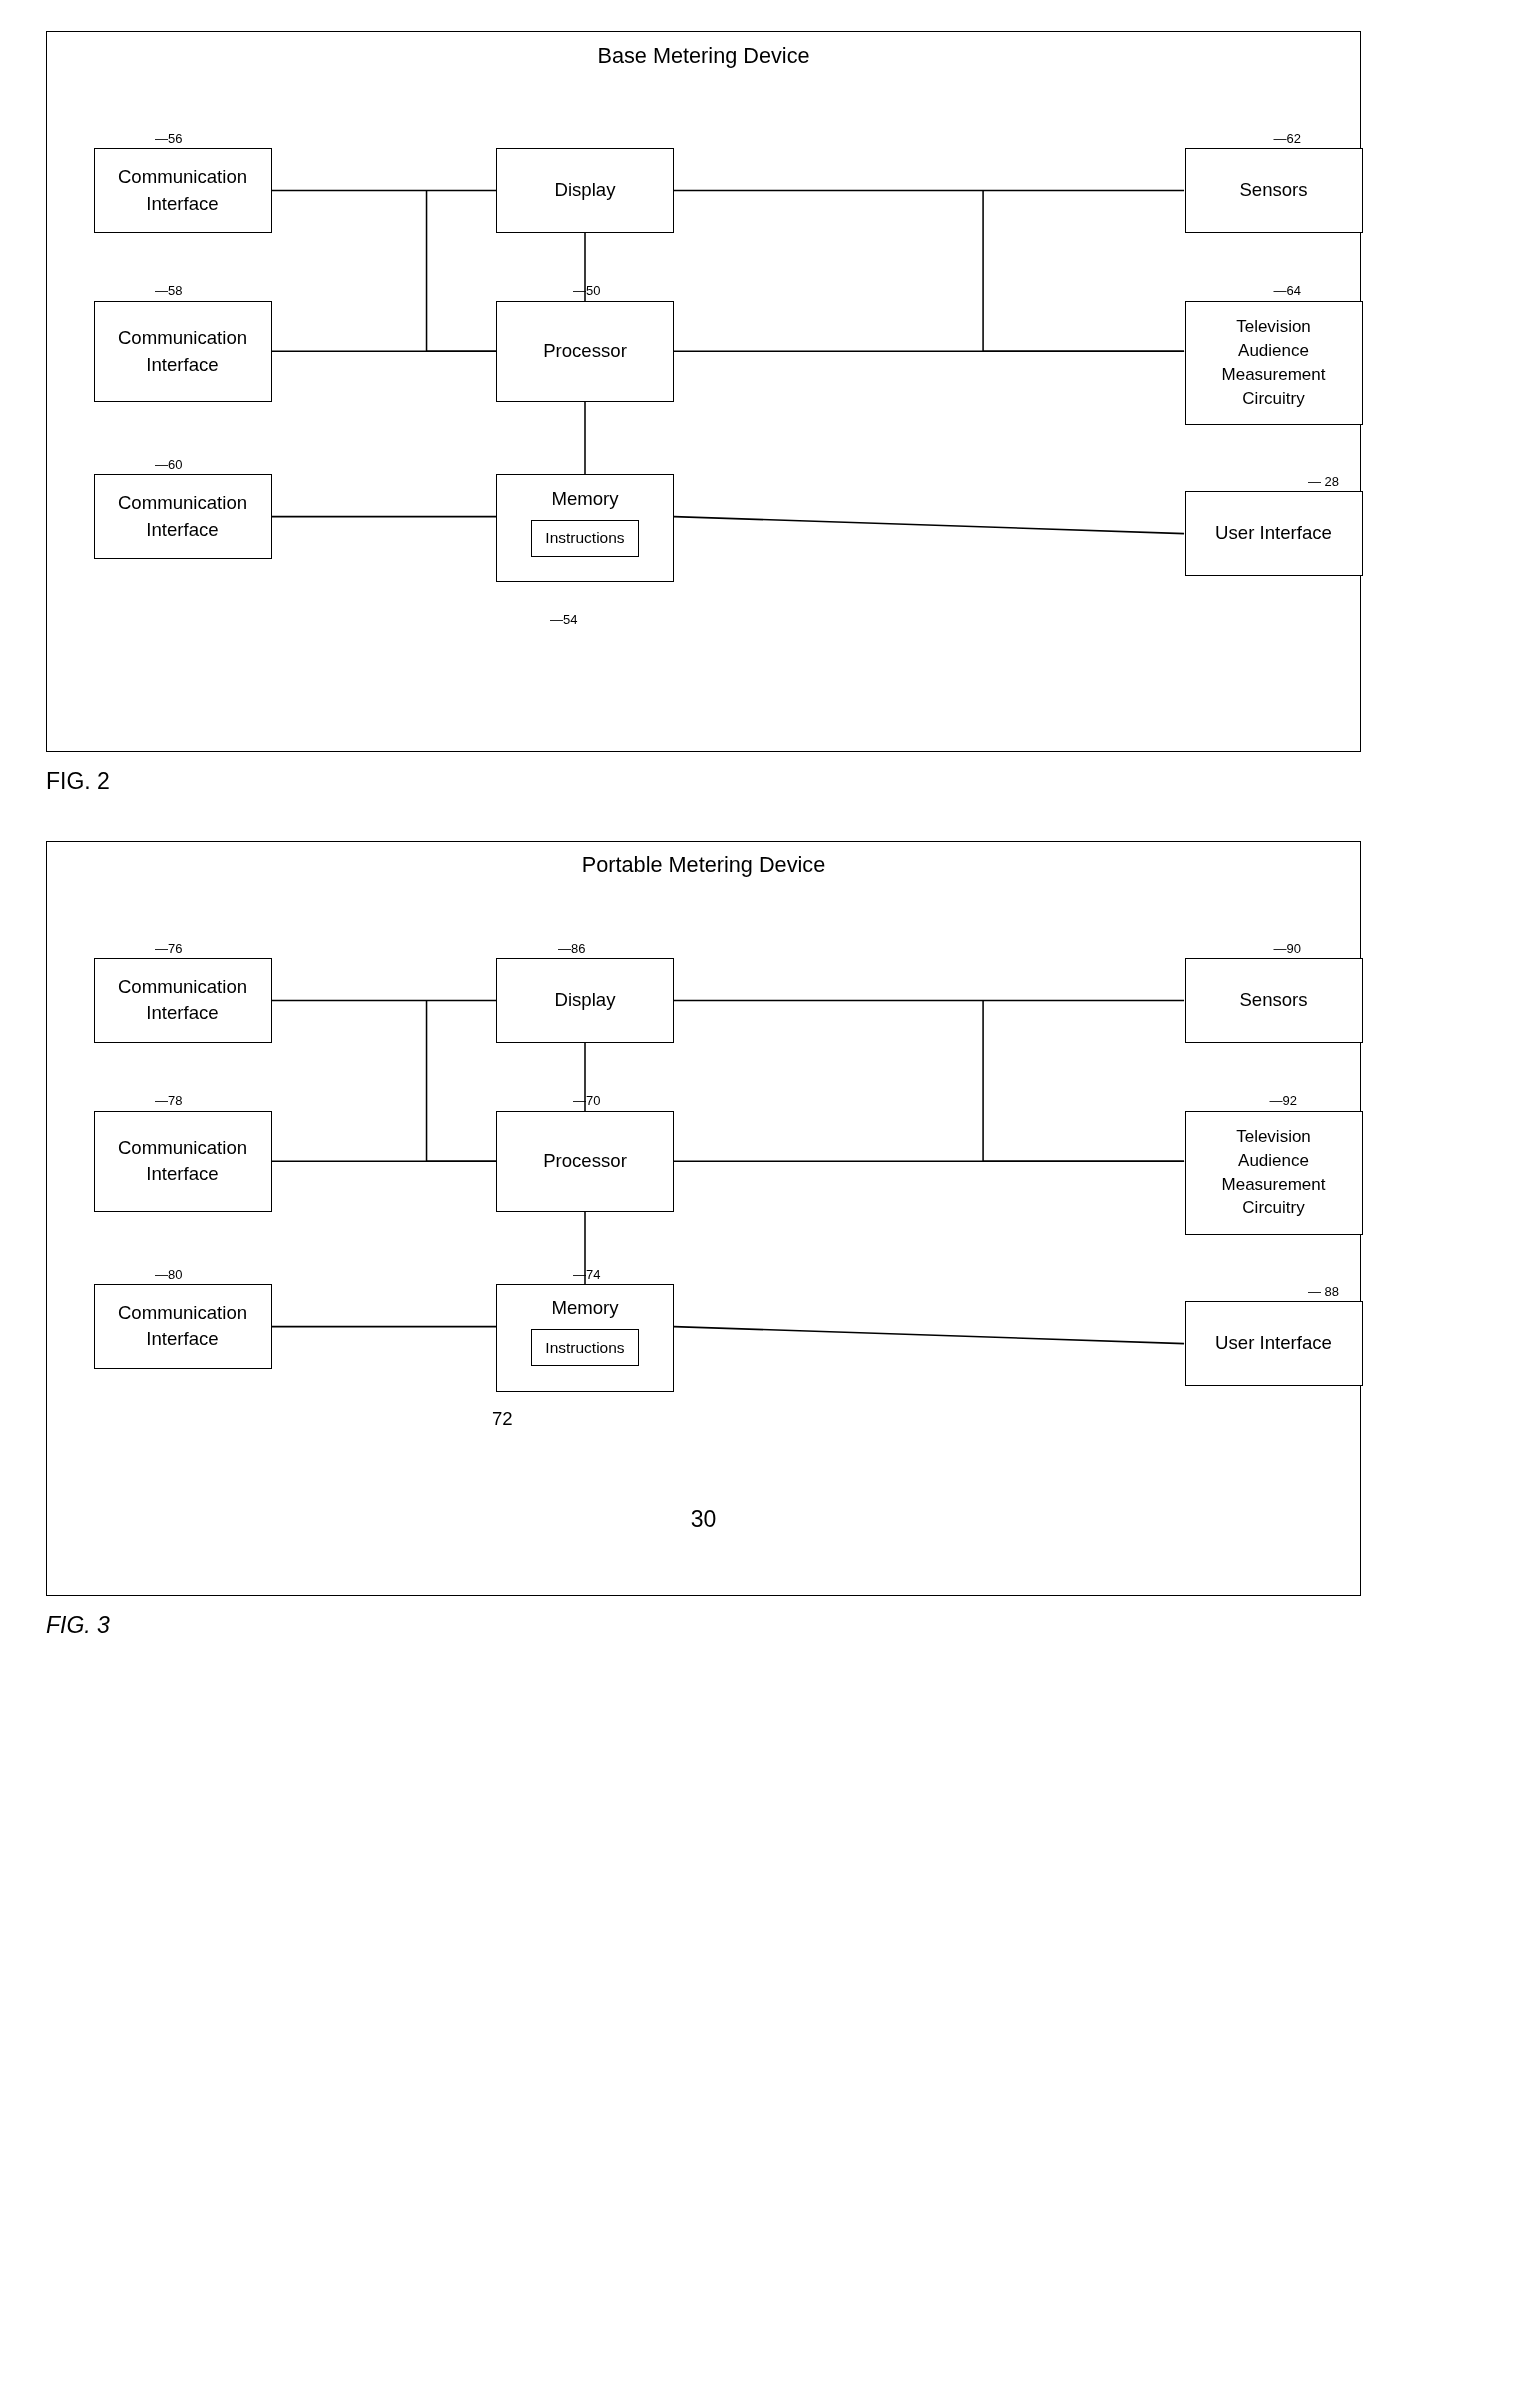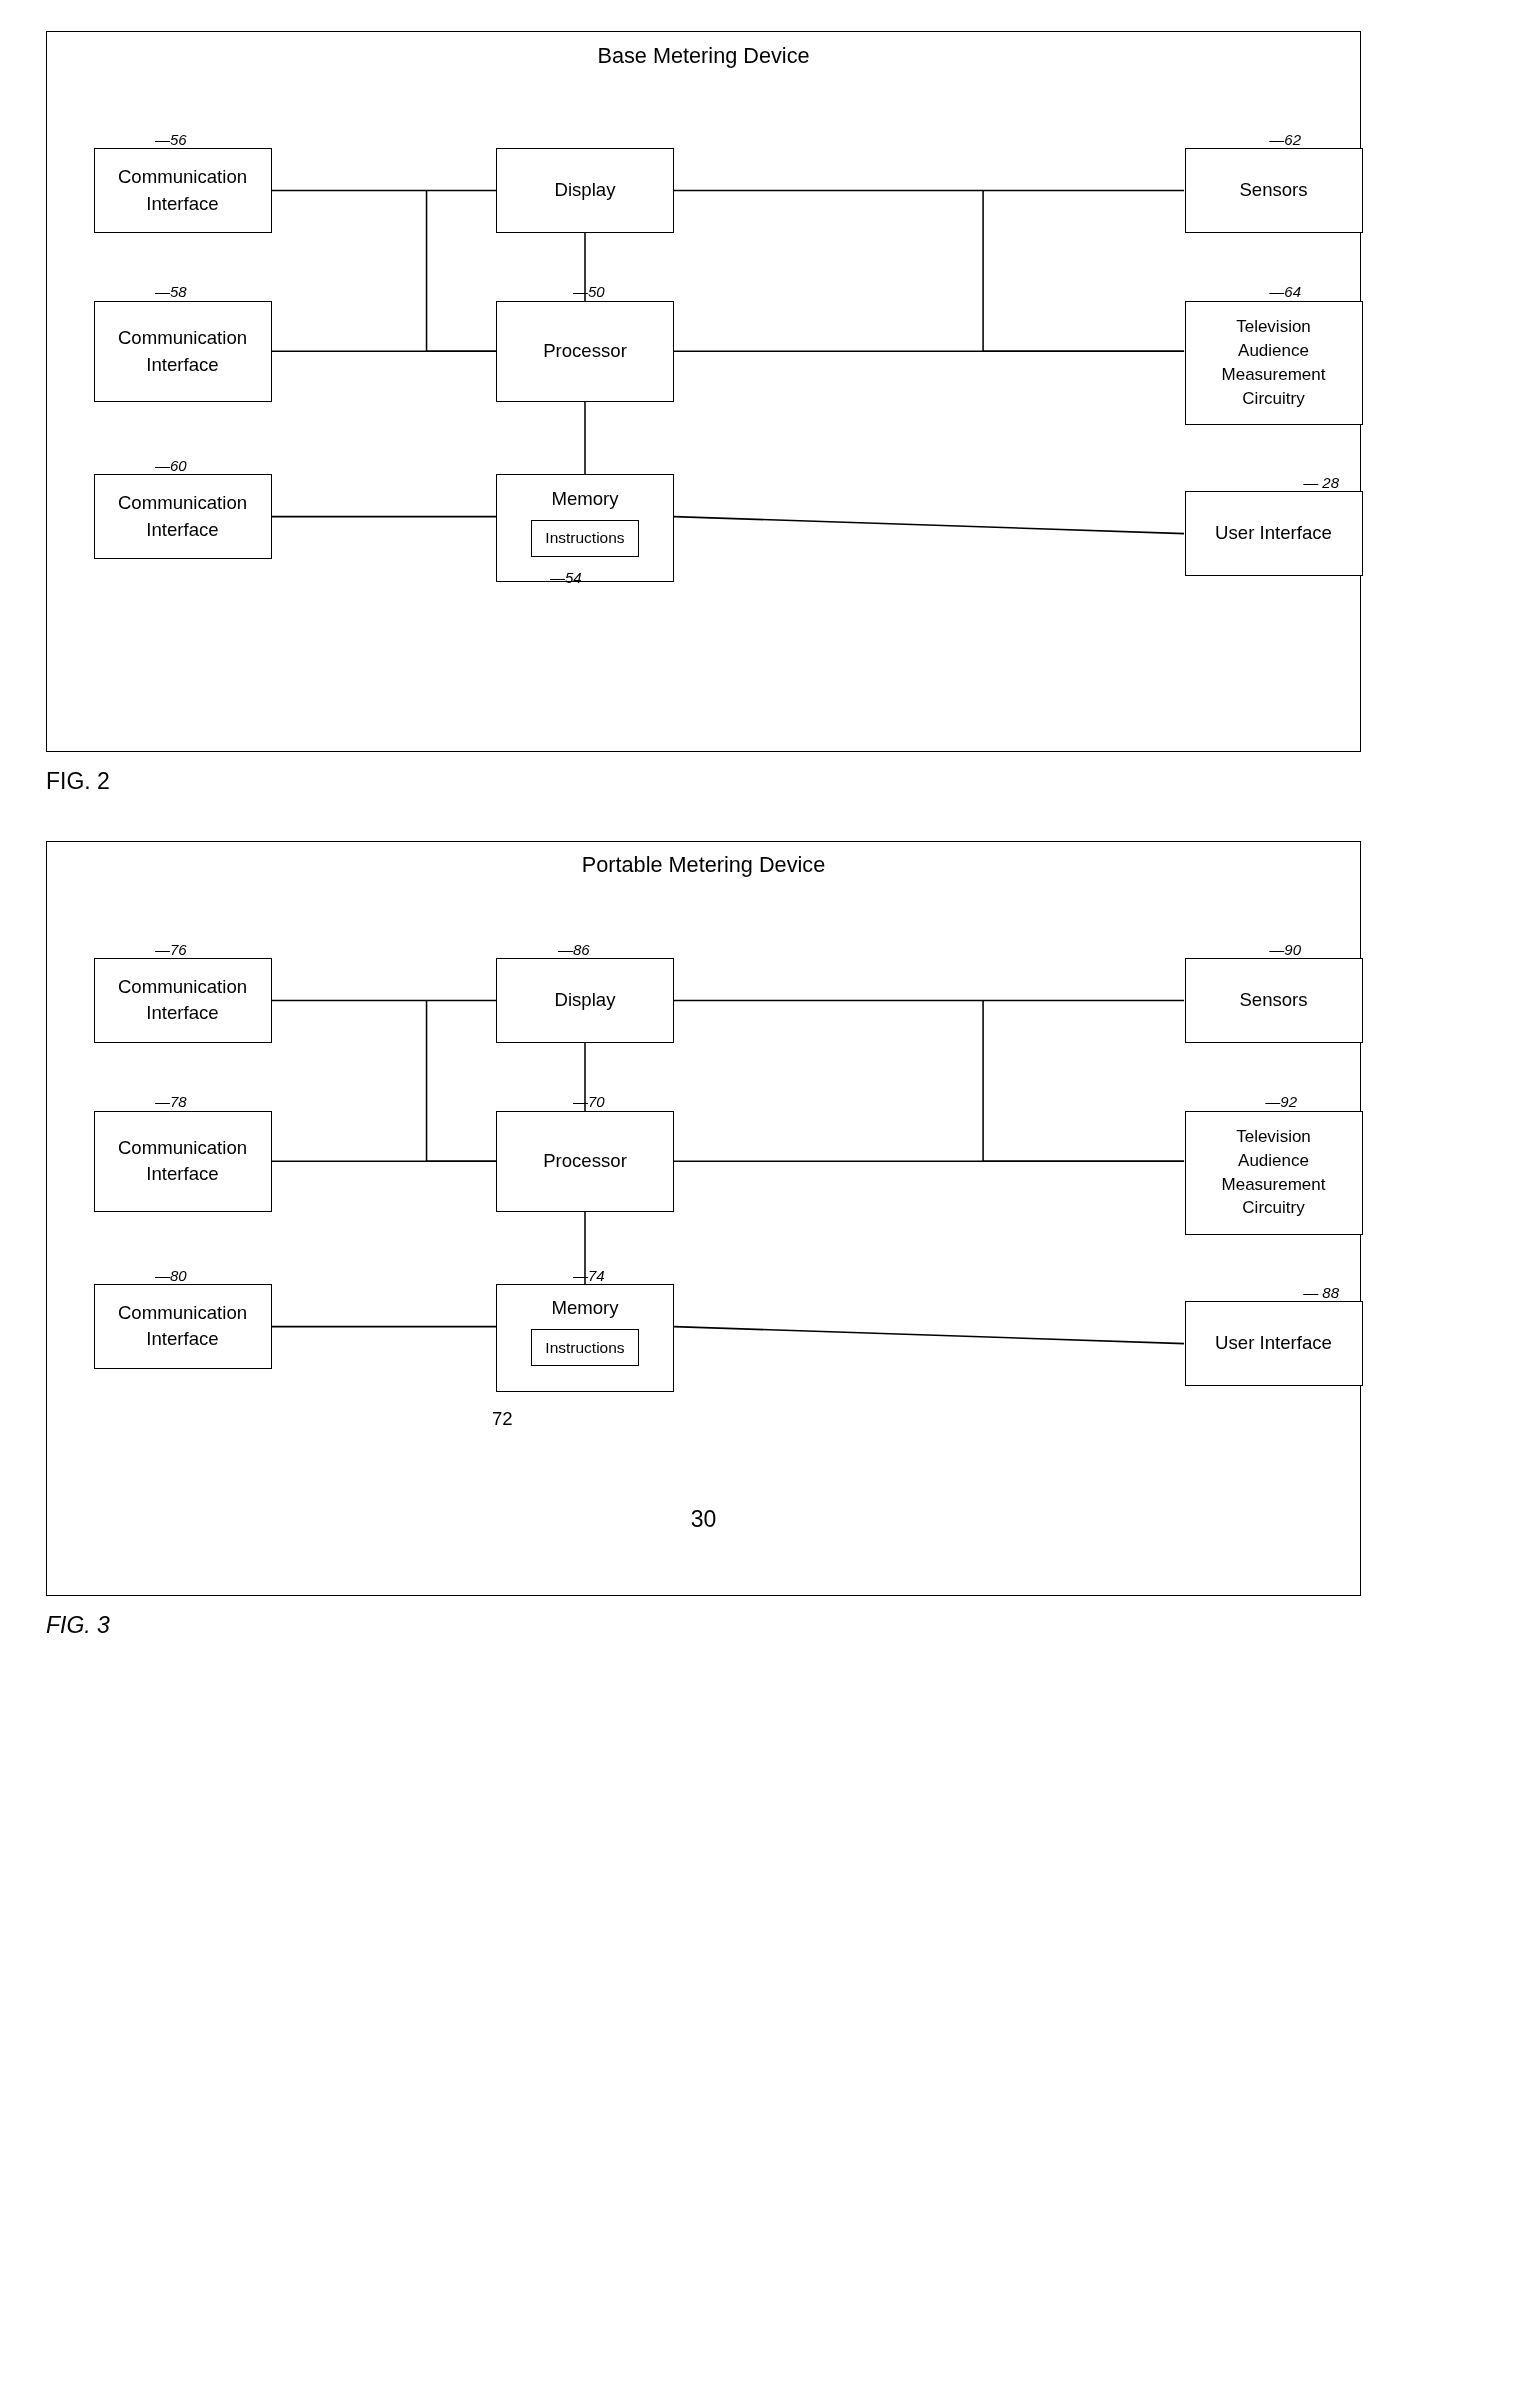--- a/index.html
+++ b/index.html
@@ -80,22 +80,21 @@
       align-items: center;
       justify-content: center;
       text-align: center;
       font-size: 18.6px;
       line-height: 1.4;
       background: #fff;
     }
 
     .bracket {
       position: absolute;
-      font-size: 15px;
-      font-style: italic;
+      font-size: 13px;
     }
 
     .num-label {
       position: absolute;
       font-size: 18.6px;
     }
   </style>
 </head>
 <body>
 
@@ -119,21 +118,21 @@
       <div class="bracket" style="top:166px; left:495px;">―50</div>
       <div class="abs-box" style="left:418px; top:184px; width:178px; height:101px;">Processor</div>
 
       <div class="num-label" style="top:357px; left:418px;">52</div>
       <div class="abs-box" style="left:418px; top:357px; width:178px; height:108px;">
         <div style="position:relative; width:100%; height:100%; display:flex; flex-direction:column; align-items:center; justify-content:flex-start; padding-top:10.8px;">
           <span>Memory</span>
           <div class="abs-box" style="position:relative; margin-top:7.7px; width:108px; height:37px; font-size:15.5px;">Instructions</div>
         </div>
       </div>
-      <div class="bracket" style="top:452px; left:472px;">―54</div>
+      <div class="bracket" style="top:495px; left:472px;">―54</div>
 
       <div class="bracket" style="top:14px; right:77px;">―62</div>
       <div class="abs-box" style="right:15.5px; top:31px; width:178px; height:85px;">Sensors</div>
 
       <div class="bracket" style="top:166px; right:77px;">―64</div>
       <div class="abs-box" style="right:15.5px; top:184px; width:178px; height:124px; font-size:17px;">Television<br>Audience<br>Measurement<br>Circuitry</div>
 
       <div class="bracket" style="top:357px; right:39px;">― 28</div>
       <div class="abs-box" style="right:15.5px; top:374px; width:178px; height:85px;">User Interface</div>
 

